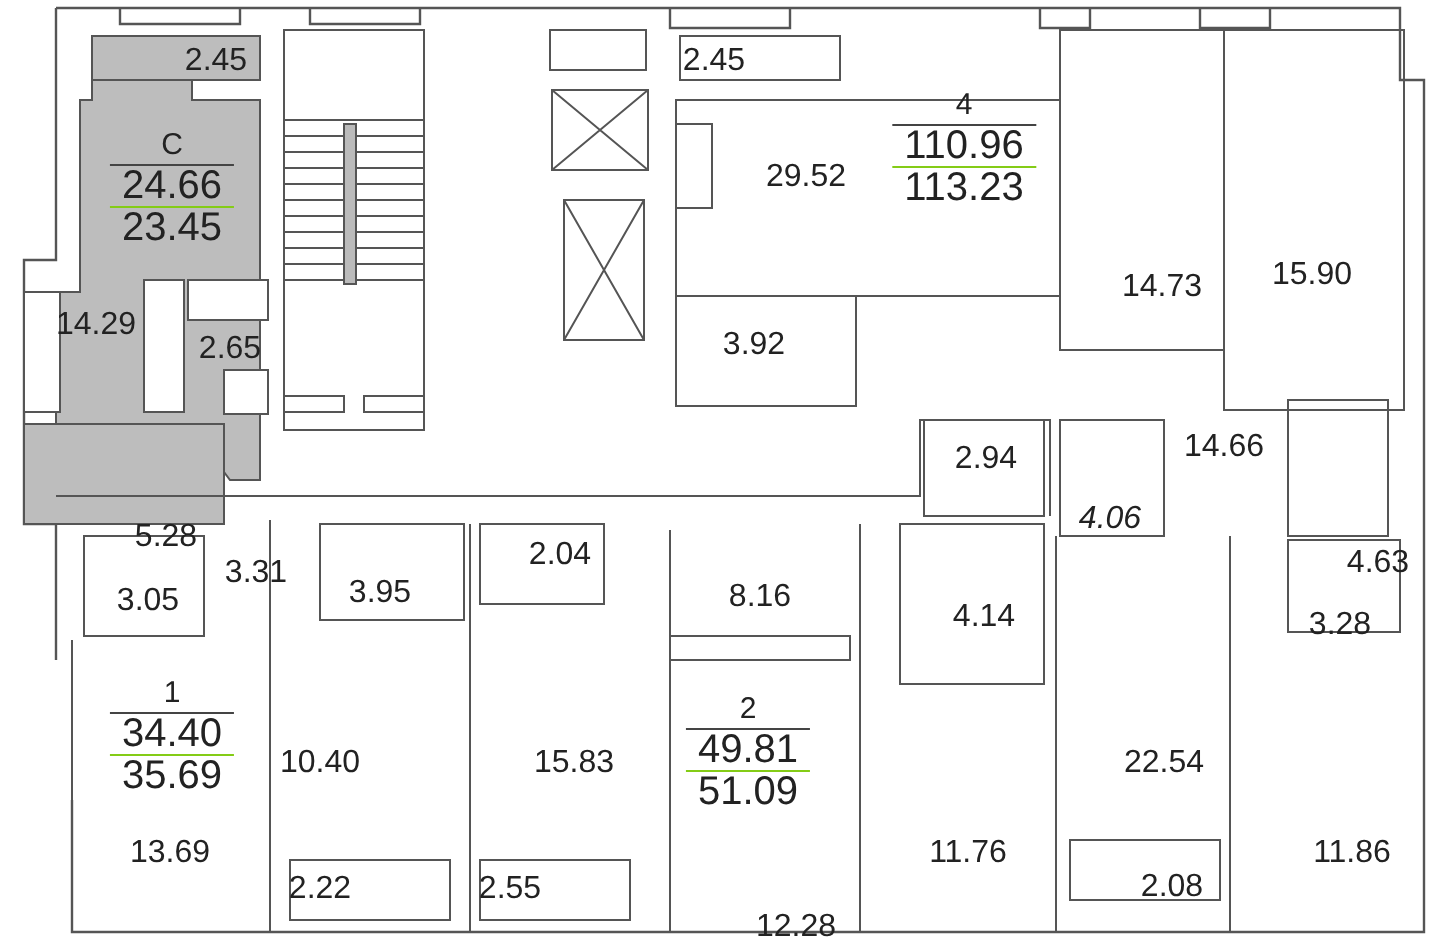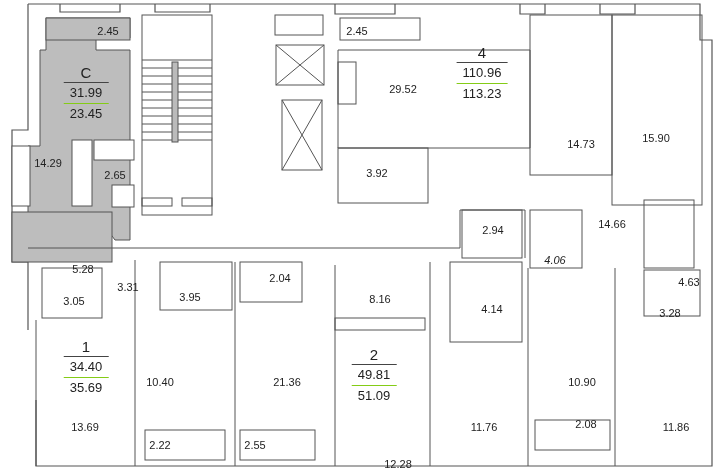--- a/index.html
+++ b/index.html
@@ -1,21 +1,21 @@
 <!DOCTYPE html>
 <html><head>
 <meta charset="utf-8">
 <style>
   html,body{margin:0;padding:0;background:#fff;}
   body{width:720px;height:471px;position:relative;overflow:hidden;font-family:"Liberation Sans",sans-serif;color:#222;}
   svg{position:absolute;left:0;top:0;}
-  .lbl{position:absolute;font-size:11px;color:#222;white-space:nowrap;transform:translate(-50%,-50%);}
+  .lbl{position:absolute;font-size:16px;color:#222;white-space:nowrap;transform:translate(-50%,-50%);}
   .apt{position:absolute;text-align:center;transform:translateX(-50%);color:#222;}
   .apt .num{font-size:15px;line-height:18px;}
-  .apt .val{font-size:13px;line-height:18px;padding:1px 6px;}
+  .apt .val{font-size:20px;line-height:18px;padding:1px 6px;}
   .apt .val.top{border-top:1px solid #444;}
   .apt .val.mid{border-top:1px solid #84cc16;}
 </style>
 </head>
 <body>
 
 <svg width="720" height="471" viewBox="0 0 720 471">
   <g fill="none" stroke="#555" stroke-width="1.2">
 
     <path d="M28 4 H700 V40 H712 V466 H36 V400 M28 4 V130 H12 V262 H28 V330"></path>
@@ -77,21 +77,21 @@
     <rect x="450" y="262" width="72" height="80"></rect>
     <rect x="145" y="430" width="80" height="30"></rect>
     <rect x="240" y="430" width="75" height="30"></rect>
     <rect x="535" y="420" width="75" height="30"></rect>
     <rect x="335" y="318" width="90" height="12"></rect>
   </g>
 </svg>
 
 <div class="apt" style="left:86px;top:64px;">
   <div class="num">C</div>
-  <div class="val top">31.99</div>
+  <div class="val top">24.66</div>
   <div class="val mid">23.45</div>
 </div>
 <div class="apt" style="left:482px;top:44px;">
   <div class="num">4</div>
   <div class="val top">110.96</div>
   <div class="val mid">113.23</div>
 </div>
 <div class="apt" style="left:86px;top:338px;">
   <div class="num">1</div>
   <div class="val top">34.40</div>
@@ -111,30 +111,30 @@
 <div class="lbl" style="left:357px;top:31px;">2.45</div>
 <div class="lbl" style="left:403px;top:89px;">29.52</div>
 <div class="lbl" style="left:377px;top:173px;">3.92</div>
 <div class="lbl" style="left:581px;top:124px;margin-top:20px;">14.73</div>
 <div class="lbl" style="left:656px;top:138px;">15.90</div>
 <div class="lbl" style="left:493px;top:230px;">2.94</div>
 <div class="lbl" style="left:612px;top:224px;">14.66</div>
 <div class="lbl" style="left:555px;top:260px;font-style:italic;">4.06</div>
 <div class="lbl" style="left:689px;top:282px;">4.63</div>
 <div class="lbl" style="left:670px;top:313px;">3.28</div>
-<div class="lbl" style="left:582px;top:382px;">10.90</div>
+<div class="lbl" style="left:582px;top:382px;">22.54</div>
 <div class="lbl" style="left:676px;top:427px;">11.86</div>
-<div class="lbl" style="left:586px;top:424px;text-align:center;">2.08</div>
+<div class="lbl" style="left:586px;top:444px;text-align:center;">2.08</div>
 
 <div class="lbl" style="left:74px;top:301px;">3.05</div>
 <div class="lbl" style="left:128px;top:287px;text-align:center;">3.31</div>
 <div class="lbl" style="left:190px;top:297px;">3.95</div>
 <div class="lbl" style="left:85px;top:427px;">13.69</div>
 <div class="lbl" style="left:160px;top:382px;">10.40</div>
 <div class="lbl" style="left:160px;top:445px;">2.22</div>
 
 <div class="lbl" style="left:280px;top:278px;">2.04</div>
 <div class="lbl" style="left:380px;top:299px;">8.16</div>
-<div class="lbl" style="left:287px;top:382px;">21.36</div>
+<div class="lbl" style="left:287px;top:382px;">15.83</div>
 <div class="lbl" style="left:398px;top:424px;margin-top:40px;">12.28</div>
 <div class="lbl" style="left:255px;top:445px;">2.55</div>
 <div class="lbl" style="left:492px;top:309px;">4.14</div>
 <div class="lbl" style="left:484px;top:427px;">11.76</div>
 
 </body></html>

